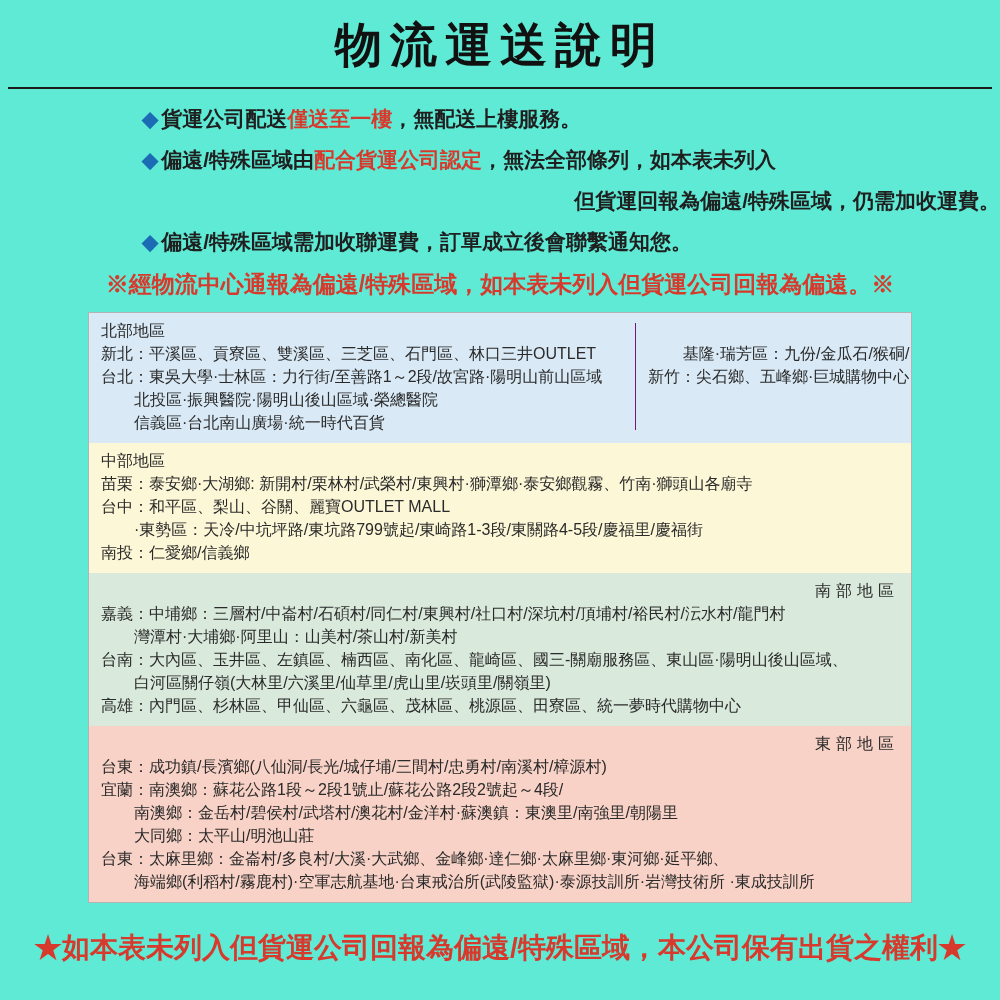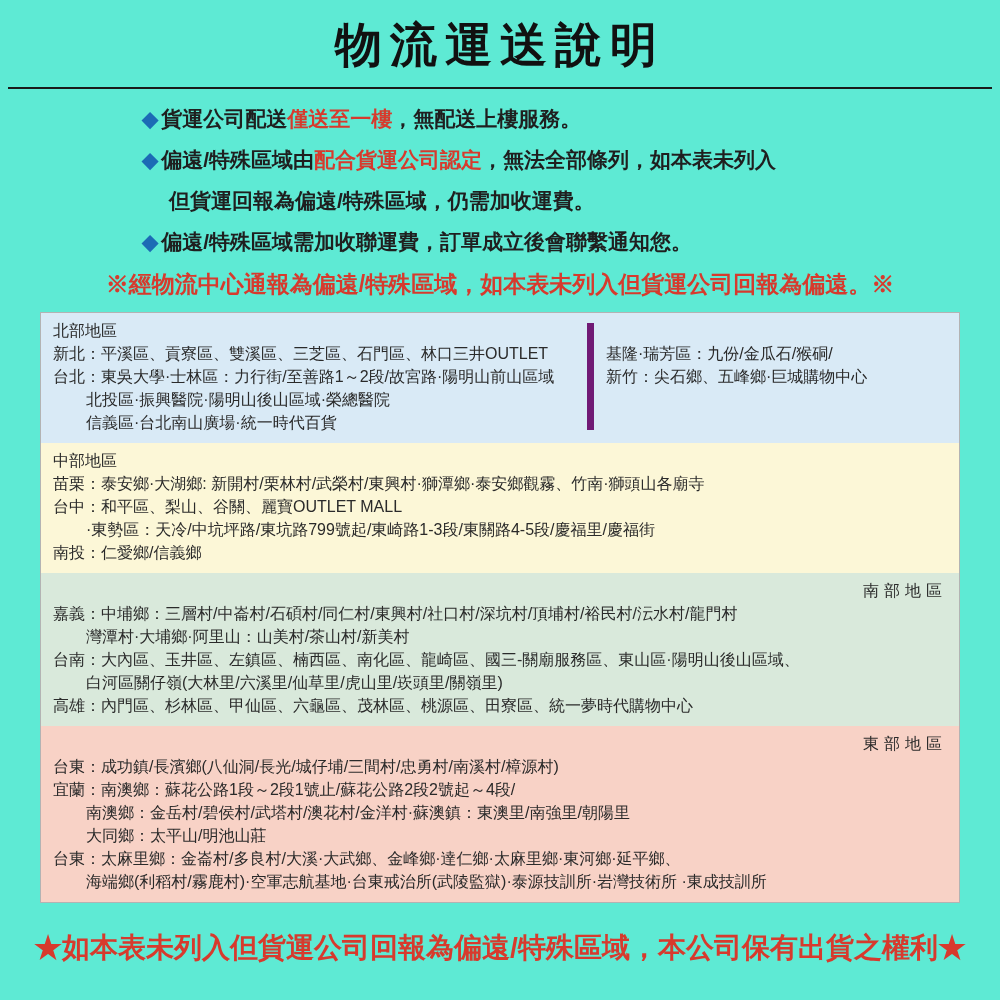--- a/index.html
+++ b/index.html
@@ -33,55 +33,57 @@
     margin-bottom:13px;
     white-space:nowrap;
   }
   .bullet-row .diamond{
     color:#1c6bb5;
     margin-right:3px;
     font-size:21px;
   }
   .bullet-cont{
     padding-left:27px;
+    text-align:right;
   }
   .red-inline{ color:#d73a2d; }
   .warning-line{
     margin:8px 0 12px 0;
     text-align:center;
     font-size:23px;
     font-weight:bold;
     color:#d73a2d;
     white-space:nowrap;
   }
   .regions{
-    margin:0 40px;
+    margin:0 88px;
     border:1px solid #b3b3b3;
   }
   .region{
     padding:6px 12px 9px 12px;
     font-size:16px;
     line-height:23px;
     color:#2a2a2a;
   }
   .region-north{ background:#d9eaf6; }
   .region-central{ background:#fcf7d7; }
   .region-south{ background:#d9e9db; }
   .region-east{ background:#f8d2c6; }
   .region-label{ font-size:16px; }
   .spaced-label{ letter-spacing:5px;text-align:right; }
   .rline{ white-space:nowrap; }
   .indent{ padding-left:33px; }
   .north-cols{ display:flex; }
   .north-left{ flex:none; width:534px; }
   .north-right{
     flex:1;
-    border-left:7px solid #701a75;
+    border-left:1px solid #701a75;
     margin:4px 0;
     padding:19px 0 0 12px;
+    text-align:right;
   }
   .north-right .indent-r{ padding-left:38px; }
   .footer-line{
     margin-top:26px;
     text-align:center;
     font-size:28px;
     font-weight:bold;
     color:#d73a2d;
     white-space:nowrap;
   }

